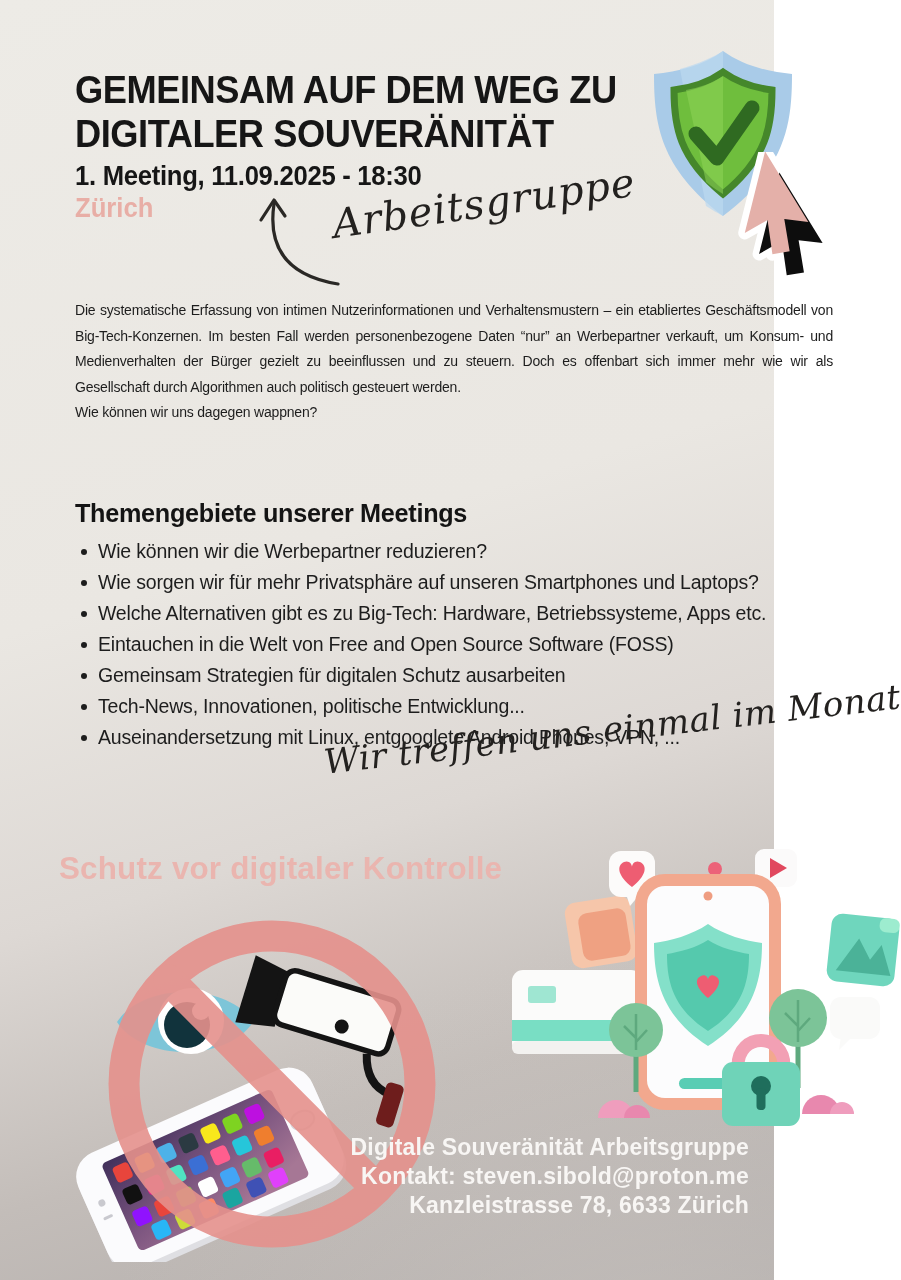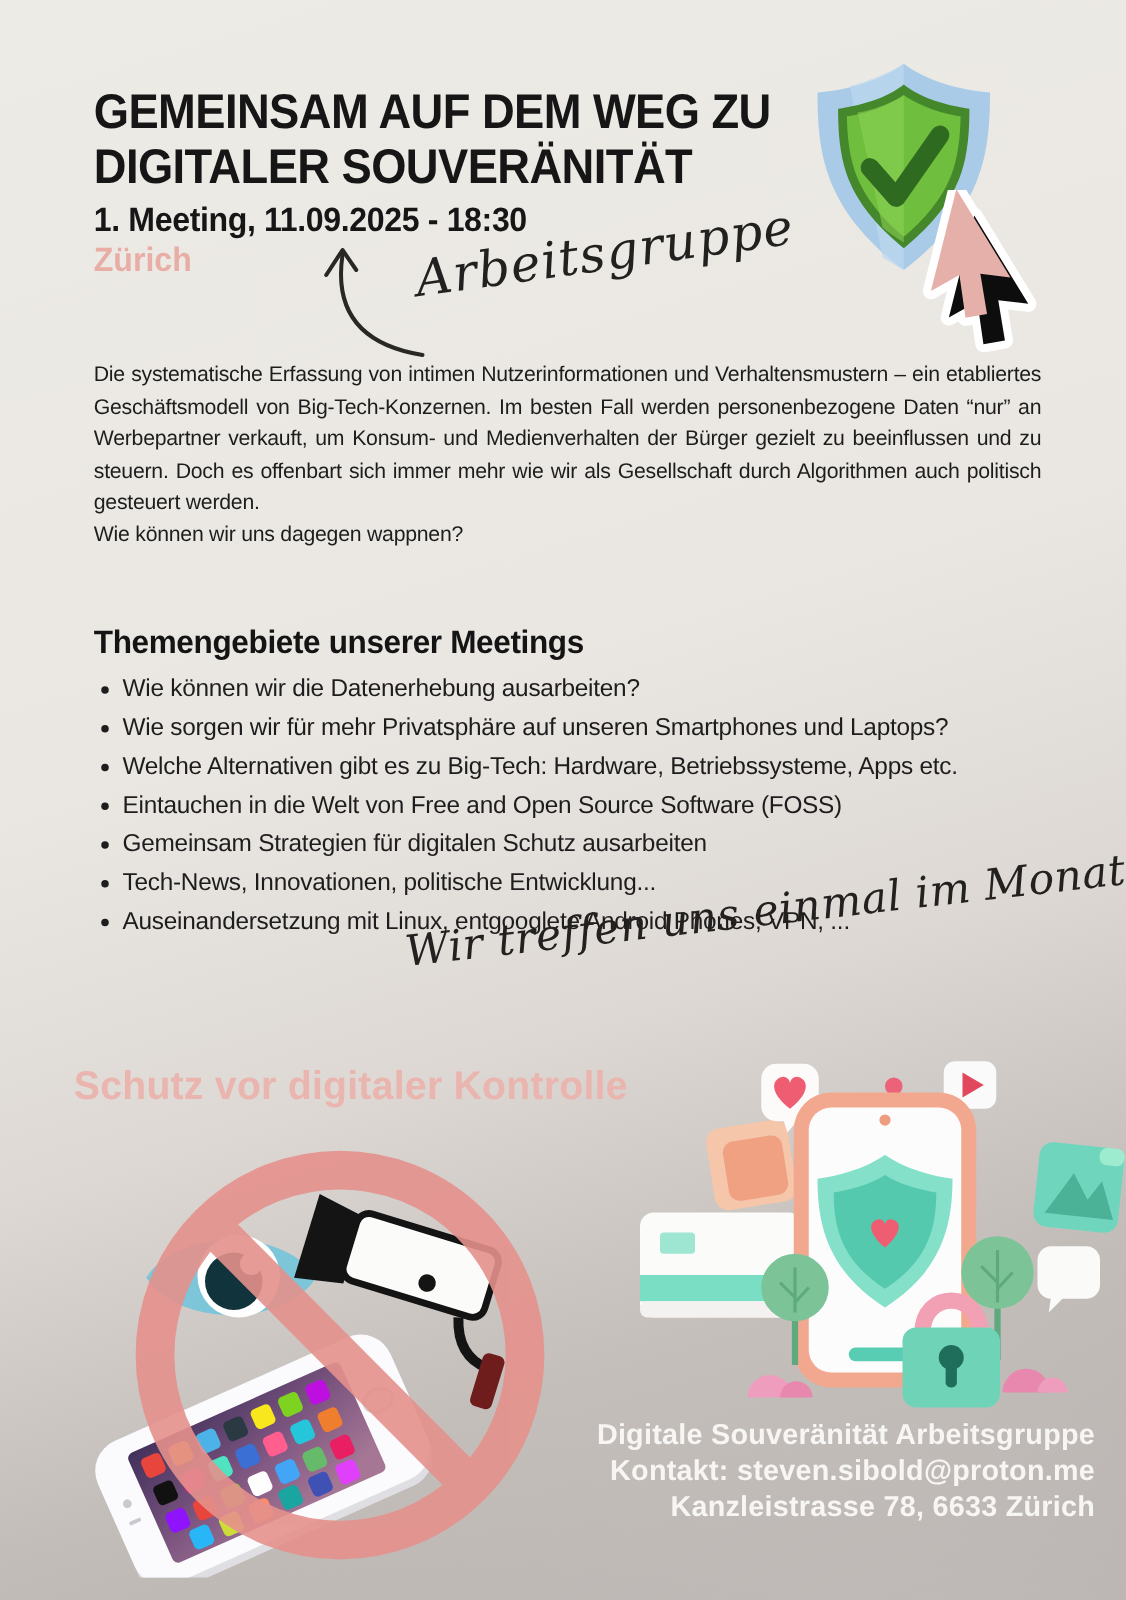--- a/index.html
+++ b/index.html
@@ -3,21 +3,21 @@
 <meta charset="utf-8">
 <style>
   html,body{margin:0;padding:0;}
   body{
     width:901px;height:1280px;
     font-family:"Liberation Sans", sans-serif;
     color:#1b1b1b;
     overflow:hidden;
   }
   .poster{
-    position:relative;width:901px;height:1280px;
+    position:relative;width:774px;height:1280px;
     background:
       radial-gradient(120% 60% at 85% 108%, rgba(205,200,196,0.55) 0%, rgba(205,200,196,0) 60%),
       linear-gradient(163deg, #edebe6 0%, #eae7e2 42%, #ddd8d4 62%, #c3bdb9 80%, #b1acaa 100%);
   }
   .abs{position:absolute;}
 
   
   .title{
     left:75px;top:68px;width:620px;
     font-size:39px;line-height:1.13;font-weight:700;
@@ -41,22 +41,22 @@
     left:336px;top:201px;font-size:40px;transform:rotate(-8deg);
     transform-origin:left bottom;letter-spacing:1px;
   }
   .monthly{
     left:322px;top:742px;width:520px;font-size:34px;white-space:nowrap;
     transform:rotate(-6.5deg);transform-origin:left top;letter-spacing:0.5px;
   }
 
   
   .para{
-    left:75px;top:287px;width:758px;
-    font-size:17px;line-height:25.6px;text-align:justify;color:#1d1d1d;
+    left:75px;top:298px;width:758px;
+    font-size:14px;line-height:25.6px;text-align:justify;color:#1d1d1d;
     letter-spacing:-0.2px;
   }
   .question{font-weight:400;text-align:left;display:block;}
 
   
   .topics-h{
     left:75px;top:498px;font-size:26px;font-weight:700;color:#141414;
     letter-spacing:-0.3px;transform:scaleX(0.97);transform-origin:left top;
   }
   .topics{
@@ -124,21 +124,21 @@
     </g>
   </svg>
 
   <div class="abs para">
     <span>Die systematische Erfassung von intimen Nutzerinformationen und Verhaltensmustern – ein etabliertes Geschäftsmodell von Big-Tech-Konzernen. Im besten Fall werden personenbezogene Daten “nur” an Werbepartner verkauft, um Konsum- und Medienverhalten der Bürger gezielt zu beeinflussen und zu steuern. Doch es offenbart sich immer mehr wie wir als Gesellschaft durch Algorithmen auch politisch gesteuert werden.</span>
     <strong class="question">Wie können wir uns dagegen wappnen?</strong>
   </div>
 
   <div class="abs topics-h">Themengebiete unserer Meetings</div>
   <ul class="abs topics">
-    <li>Wie können wir die Datenerhebung ausarbeiten?</li>
+    <li>Wie können wir die Werbepartner reduzieren?</li>
     <li>Wie sorgen wir für mehr Privatsphäre auf unseren Smartphones und Laptops?</li>
     <li>Welche Alternativen gibt es zu Big-Tech: Hardware, Betriebssysteme, Apps etc.</li>
     <li>Eintauchen in die Welt von Free and Open Source Software (FOSS)</li>
     <li>Gemeinsam Strategien für digitalen Schutz ausarbeiten</li>
     <li>Tech-News, Innovationen, politische Entwicklung...</li>
     <li>Auseinandersetzung mit Linux, entgooglete Android Phones, VPN, ...</li>
   </ul>
 
   <div class="abs script monthly">Wir treffen uns einmal im Monat</div>
 

